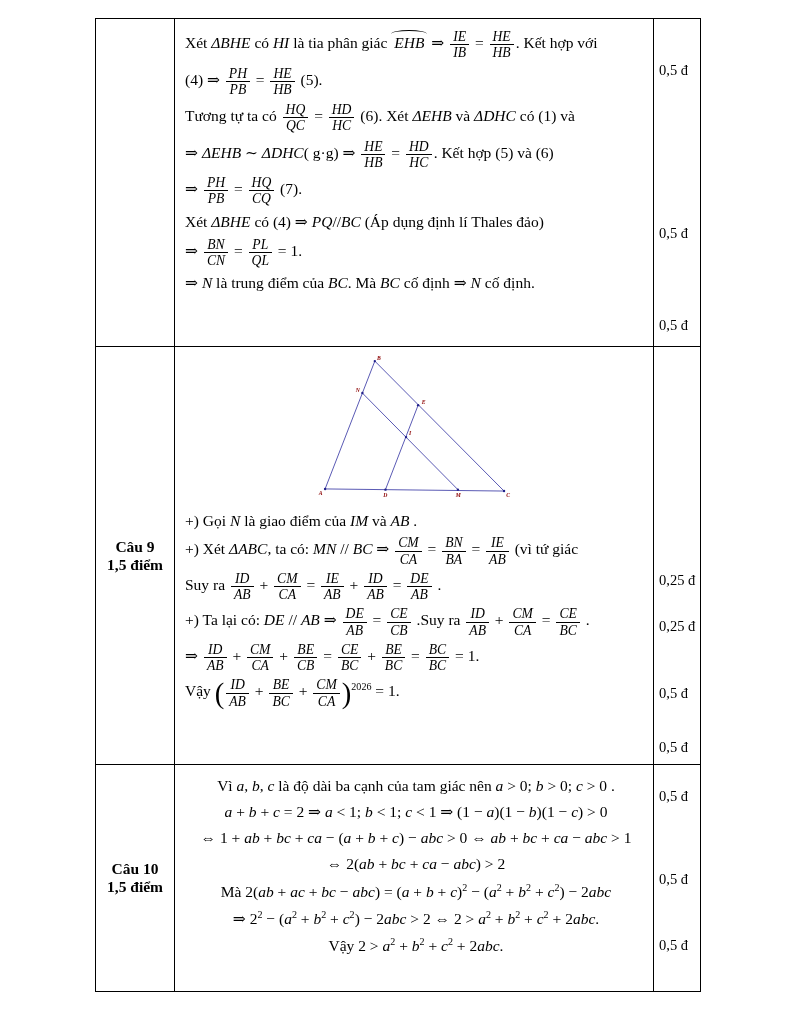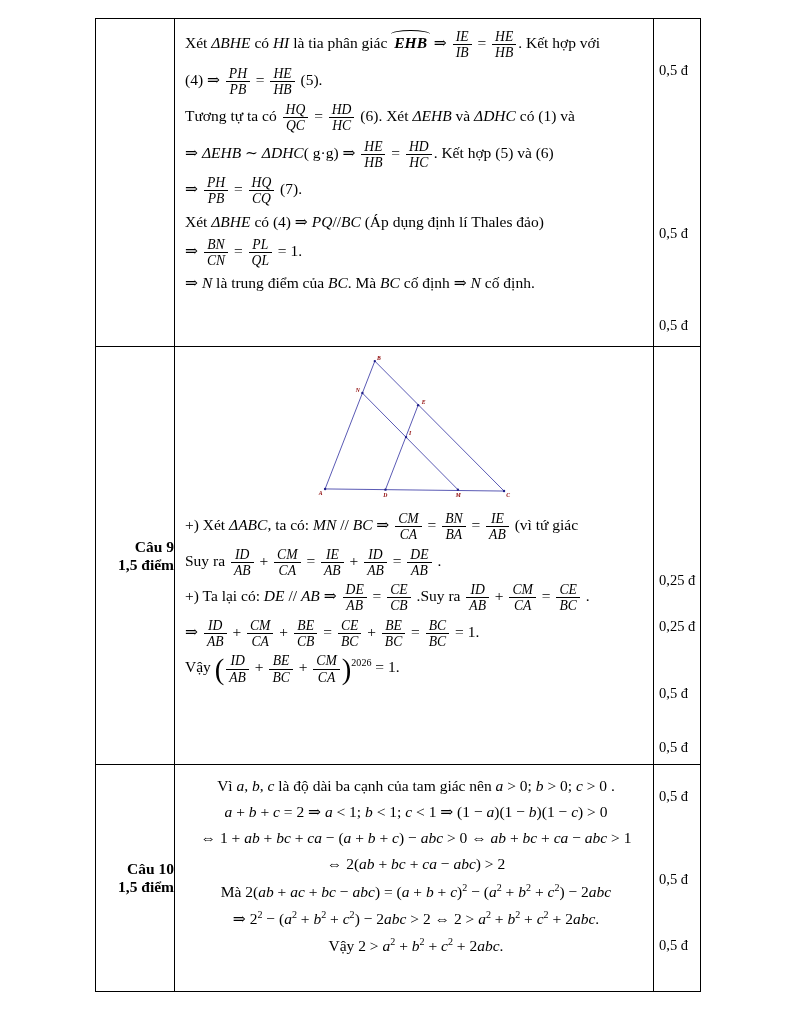--- a/index.html
+++ b/index.html
@@ -8,21 +8,21 @@
     font-family:"Liberation Serif","DejaVu Serif",serif;color:#000;
   }
   .table{position:absolute;left:95px;top:18px;width:604px;border:1px solid #000;}
   .row{display:grid;grid-template-columns:79px 1fr 47px;box-sizing:border-box;}
   .row + .row{border-top:1px solid #000;}
   .r1{height:327px;}
   .r2{height:418px;}
   .r3{height:227px;}
   .label-cell{
     border-right:1px solid #000;display:flex;flex-direction:column;
-    justify-content:center;align-items:flex-end;font-weight:bold;font-size:15.5px;
+    justify-content:center;align-items:center;font-weight:bold;font-size:15.5px;
     box-sizing:border-box;
   }
   .content-cell{padding:5px 6px 3px 10px;font-size:15.5px;overflow:hidden;box-sizing:border-box;}
   .marks-cell{border-left:1px solid #000;position:relative;font-size:14.5px;box-sizing:border-box;text-align:right;}
   .mark{position:absolute;left:5px;white-space:nowrap;}
   .r1 .mark:nth-child(1){top:13%;}
   .r1 .mark:nth-child(2){top:63%;}
   .r1 .mark:nth-child(3){top:91%;}
   .r2 .mark:nth-child(1){top:54%;}
   .r2 .mark:nth-child(2){top:65%;}
@@ -35,21 +35,21 @@
   .mline{margin:4px 0;line-height:1.3;}
   .r1 .content-cell .mline{margin:5px 0;}
   .r3 .content-cell .mline{margin:6px 0;text-align:center;}
   .mi{font-style:italic;}
   .frac{
     display:inline-block;text-align:center;vertical-align:middle;
     font-style:italic;font-size:0.88em;line-height:1.12;margin:0 2px;
   }
   .fn{display:block;border-bottom:1px solid #000;padding:0 3px;}
   .fd{display:block;padding:0 3px;}
-  .arc{position:relative;font-style:italic;display:inline-block;padding:3px 3px 0;font-weight:bold;}
+  .arc{position:relative;font-style:italic;display:inline-block;padding:3px 3px 0;}
   .arc::before{
     content:"";position:absolute;top:0;left:0;right:0;height:7px;
     border-top:1.2px solid #000;border-radius:50% 50% 0 0;
   }
   .msup{font-size:0.65em;}
   .bigp{font-size:1.85em;vertical-align:middle;line-height:0;}
   .figure{width:196px;margin:2px auto 8px;}
   .figure svg{display:block;width:100%;}
   .figure text{
     font-family:"Liberation Serif","DejaVu Serif",serif;
@@ -114,20 +114,21 @@
             <text x="265" y="201">C</text>
             <text x="92" y="201">D</text>
             <text x="194" y="202">M</text>
             <text x="53" y="54">N</text>
             <text x="146" y="70">E</text>
             <text x="128" y="114">I</text>
           </g>
         </svg>
       </div>
       <div>
+          <div class="mline"><span class="mt">+) Gọi </span><span class="mi">N</span><span class="mt"> là giao điểm của </span><span class="mi">IM</span><span class="mt"> và </span><span class="mi">AB</span><span class="mt"> .</span></div>
           <div class="mline"><span class="mt">+) Xét </span><span class="mi">ΔABC</span><span class="mt">, ta có: </span><span class="mi">MN</span><span class="mt"> // </span><span class="mi">BC</span><span class="mt"> ⇒ </span><span class="frac"><span class="fn">CM</span><span class="fd">CA</span></span><span class="mt"> = </span><span class="frac"><span class="fn">BN</span><span class="fd">BA</span></span><span class="mt"> = </span><span class="frac"><span class="fn">IE</span><span class="fd">AB</span></span><span class="mt"> (vì tứ giác</span></div>
           <div class="mline"><span class="mt">Suy ra </span><span class="frac"><span class="fn">ID</span><span class="fd">AB</span></span><span class="mt"> + </span><span class="frac"><span class="fn">CM</span><span class="fd">CA</span></span><span class="mt"> = </span><span class="frac"><span class="fn">IE</span><span class="fd">AB</span></span><span class="mt"> + </span><span class="frac"><span class="fn">ID</span><span class="fd">AB</span></span><span class="mt"> = </span><span class="frac"><span class="fn">DE</span><span class="fd">AB</span></span><span class="mt"> .</span></div>
           <div class="mline"><span class="mt">+) Ta lại có: </span><span class="mi">DE</span><span class="mt"> // </span><span class="mi">AB</span><span class="mt"> ⇒ </span><span class="frac"><span class="fn">DE</span><span class="fd">AB</span></span><span class="mt"> = </span><span class="frac"><span class="fn">CE</span><span class="fd">CB</span></span><span class="mt"> .Suy ra </span><span class="frac"><span class="fn">ID</span><span class="fd">AB</span></span><span class="mt"> + </span><span class="frac"><span class="fn">CM</span><span class="fd">CA</span></span><span class="mt"> = </span><span class="frac"><span class="fn">CE</span><span class="fd">BC</span></span><span class="mt"> .</span></div>
           <div class="mline"><span class="mt">⇒ </span><span class="frac"><span class="fn">ID</span><span class="fd">AB</span></span><span class="mt"> + </span><span class="frac"><span class="fn">CM</span><span class="fd">CA</span></span><span class="mt"> + </span><span class="frac"><span class="fn">BE</span><span class="fd">CB</span></span><span class="mt"> = </span><span class="frac"><span class="fn">CE</span><span class="fd">BC</span></span><span class="mt"> + </span><span class="frac"><span class="fn">BE</span><span class="fd">BC</span></span><span class="mt"> = </span><span class="frac"><span class="fn">BC</span><span class="fd">BC</span></span><span class="mt"> = 1.</span></div>
           <div class="mline"><span class="mt">Vậy </span><span class="bigp">(</span><span class="frac"><span class="fn">ID</span><span class="fd">AB</span></span><span class="mt"> + </span><span class="frac"><span class="fn">BE</span><span class="fd">BC</span></span><span class="mt"> + </span><span class="frac"><span class="fn">CM</span><span class="fd">CA</span></span><span class="bigp">)</span><sup class="msup">2026</sup><span class="mt"> = 1.</span></div>
         </div>
     </div>
     <div class="marks-cell">
       <span class="mark">0,25 đ</span>
       <span class="mark">0,25 đ</span>

